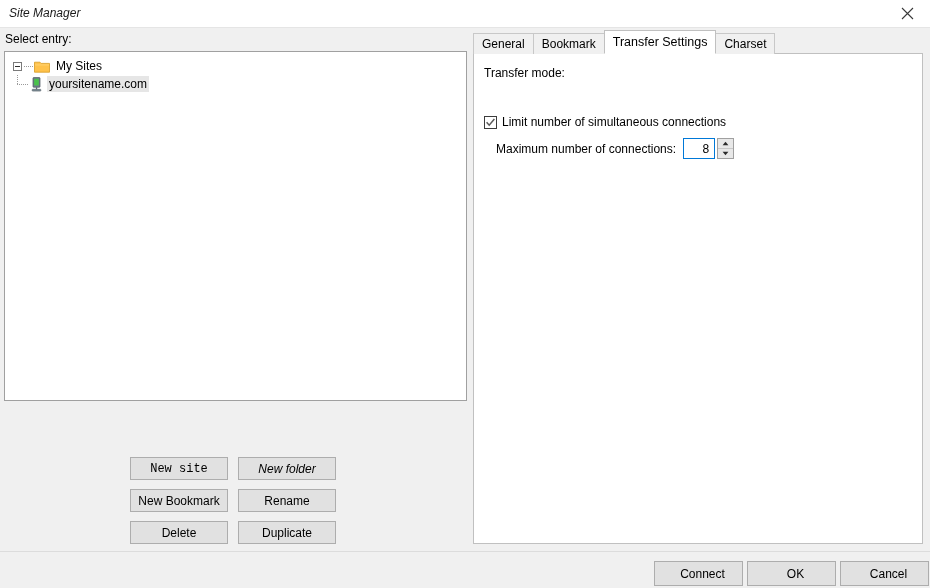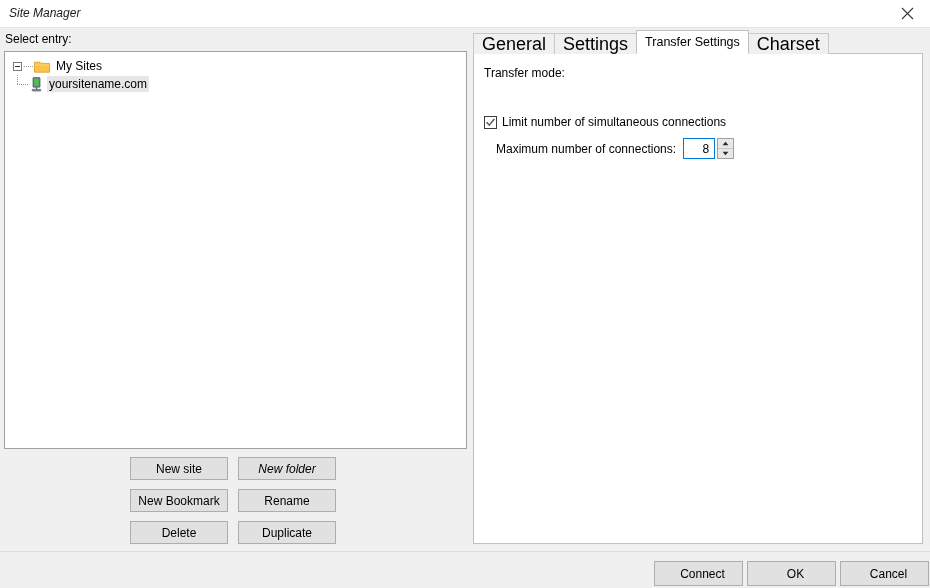--- a/index.html
+++ b/index.html
@@ -47,21 +47,21 @@
   
   .select-entry-label {
     position: absolute;
     left: 5px; top: 31px;
     font-size: 12px;
     line-height: 16px;
   }
   .tree-box {
     position: absolute;
     left: 4px; top: 51px;
-    width: 463px; height: 398px;
+    width: 463px; height: 350px;
     background: #ffffff;
     border: 1px solid #a0a0a0;
     box-sizing: border-box;
     overflow: hidden;
   }
   .tree-row {
     position: absolute;
     height: 18px;
     display: flex;
     align-items: center;
@@ -141,21 +141,21 @@
     cursor: default;
     padding: 0;
     display: flex;
     align-items: center;
     justify-content: center;
   }
   .left-btn {
     position: absolute;
     width: 98px; height: 23px;
   }
-  .btn-new-site      { left: 130px; top: 457px; }
+  .btn-new-site      { left: 130px; top: 457px; font-family: Liberation Mono, monospace; }
   .btn-new-folder    { left: 238px; top: 457px; font-style: italic; }
   .btn-new-bookmark  { left: 130px; top: 489px; }
   .btn-rename        { left: 238px; top: 489px; }
   .btn-delete        { left: 130px; top: 521px; }
   .btn-duplicate     { left: 238px; top: 521px; }
 
   
   .notebook {
     position: absolute;
     left: 473px; top: 30px;
@@ -171,21 +171,21 @@
   }
   .tab {
     height: 21px;
     background: #f0f0f0;
     border: 1px solid #c8c8c8;
     border-bottom: none;
     box-sizing: border-box;
     display: flex;
     align-items: center;
     padding: 0 8px;
-    font-size: 18px;
+    font-size: 12px;
     line-height: 14px;
     margin-right: -1px;
     cursor: default;
     position: relative;
   }
   .tab.active {
     height: 24px;
     background: #ffffff;
     border: 1px solid #c0c0c0;
     border-bottom: 1px solid #ffffff;
@@ -364,21 +364,21 @@
 <button class="btn left-btn btn-new-folder">New folder</button>
 <button class="btn left-btn btn-new-bookmark">New Bookmark</button>
 <button class="btn left-btn btn-rename">Rename</button>
 <button class="btn left-btn btn-delete">Delete</button>
 <button class="btn left-btn btn-duplicate">Duplicate</button>
 
 <div class="notebook">
 
   <div class="tabstrip">
     <div class="tab">General</div>
-    <div class="tab">Settings</div>
+    <div class="tab">Bookmark</div>
     <div class="tab active">Transfer Settings</div>
     <div class="tab">Charset</div>
   </div>
 
   <div class="tab-panel">
 
     <div class="field-label lbl-transfer-mode">Transfer mode:</div>
 
 
     <div class="check-row checked">

